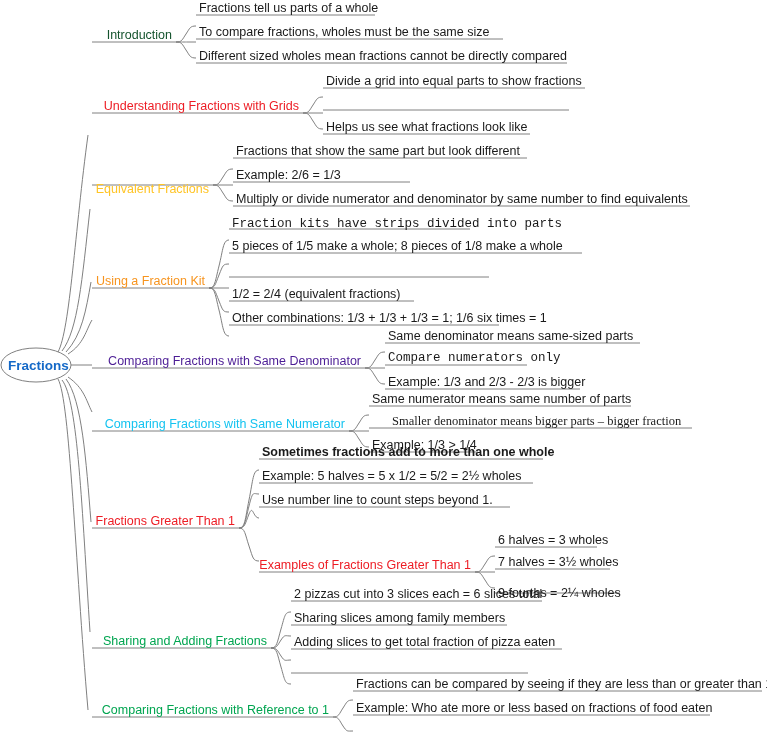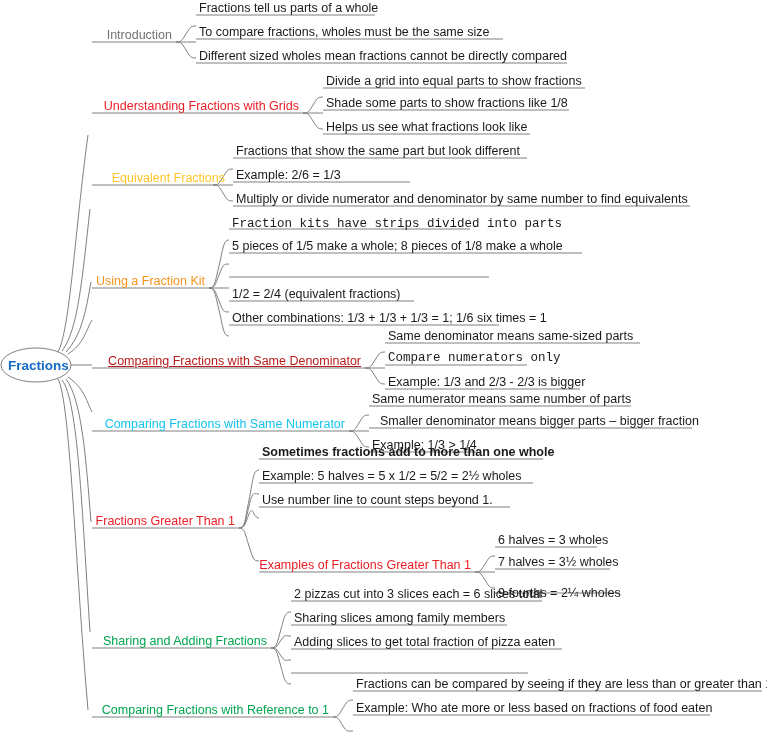--- a/index.html
+++ b/index.html
@@ -53,25 +53,25 @@
   }
   .branch {
     font-size: 12.5px;
     text-align: right;
   }
   .leaf {
     font-size: 12.5px;
     color: #1a1a1a;
     text-align: left;
   }
-  .c-blue   { color: #737373; }
+  .c-blue   { color: #14532d; }
   .c-red    { color: #ED1C24; }
   .c-yellow { color: #FFC425; }
   .c-orange { color: #F7941E; }
-  .c-gray   { color: #b91c1c; text-decoration: underline; }
+  .c-gray   { color: #4c1d95; }
   .c-cyan   { color: #14C3F0; }
   .c-green  { color: #00A550; }
 </style>
 </head>
 <body>
 
 <div id="map">
 
   <svg class="edges" viewBox="0 0 767 733" xmlns="http://www.w3.org/2000/svg">
 
@@ -175,42 +175,41 @@
 
   <div class="root-label" style="left:8px; top:358px; width:58px; text-align:center;">Fractions</div>
 
   <div class="node branch c-blue" style="left:0px; top:28px; width:172px;">Introduction</div>
   <div class="node leaf" style="left:199px; top:1px;">Fractions tell us parts of a whole</div>
   <div class="node leaf" style="left:199px; top:25px;">To compare fractions, wholes must be the same size</div>
   <div class="node leaf" style="left:199px; top:49px;">Different sized wholes mean fractions cannot be directly compared</div>
 
   <div class="node branch c-red" style="left:0px; top:99px; width:299px;">Understanding Fractions with Grids</div>
   <div class="node leaf" style="left:326px; top:74px;">Divide a grid into equal parts to show fractions</div>
-  <div class="node leaf" style="left:326px; top:96px;">Shade some parts to show fractions like 1/8</div>
   <div class="node leaf" style="left:326px; top:120px;">Helps us see what fractions look like</div>
 
-  <div class="node branch c-yellow" style="left:0px; top:171px; width:209px;margin-left:16px;">Equivalent Fractions</div>
+  <div class="node branch c-yellow" style="left:0px; top:182px; width:209px;">Equivalent Fractions</div>
   <div class="node leaf" style="left:236px; top:144px;">Fractions that show the same part but look different</div>
   <div class="node leaf" style="left:236px; top:168px;">Example: 2/6 = 1/3</div>
   <div class="node leaf" style="left:236px; top:192px;">Multiply or divide numerator and denominator by same number to find equivalents</div>
 
   <div class="node branch c-orange" style="left:0px; top:274px; width:205px;">Using a Fraction Kit</div>
   <div class="node leaf" style="left:232px; top:217px;font-family:Liberation Mono, monospace;">Fraction kits have strips divided into parts</div>
   <div class="node leaf" style="left:232px; top:239px;">5 pieces of 1/5 make a whole; 8 pieces of 1/8 make a whole</div>
   <div class="node leaf" style="left:232px; top:287px;">1/2 = 2/4 (equivalent fractions)</div>
   <div class="node leaf" style="left:232px; top:311px;">Other combinations: 1/3 + 1/3 + 1/3 = 1; 1/6 six times = 1</div>
 
   <div class="node branch c-gray" style="left:0px; top:354px; width:361px;">Comparing Fractions with Same Denominator</div>
   <div class="node leaf" style="left:388px; top:329px;">Same denominator means same-sized parts</div>
   <div class="node leaf" style="left:388px; top:351px;font-family:Liberation Mono, monospace;">Compare numerators only</div>
   <div class="node leaf" style="left:388px; top:375px;">Example: 1/3 and 2/3 - 2/3 is bigger</div>
 
   <div class="node branch c-cyan" style="left:0px; top:417px; width:345px;">Comparing Fractions with Same Numerator</div>
   <div class="node leaf" style="left:372px; top:392px;">Same numerator means same number of parts</div>
-  <div class="node leaf" style="left:380px; top:414px;">Smaller denominator means bigger parts – bigger fraction</div>
+  <div class="node leaf" style="left:392px; top:414px;font-family:Liberation Serif, serif;">Smaller denominator means bigger parts – bigger fraction</div>
   <div class="node leaf" style="left:372px; top:438px;">Example: 1/3 &gt; 1/4</div>
 
   <div class="node branch c-red" style="left:0px; top:514px; width:235px;">Fractions Greater Than 1</div>
   <div class="node leaf" style="left:262px; top:445px;font-weight:bold;">Sometimes fractions add to more than one whole</div>
   <div class="node leaf" style="left:262px; top:469px;">Example: 5 halves = 5 x 1/2 = 5/2 = 2½ wholes</div>
   <div class="node leaf" style="left:262px; top:493px;">Use number line to count steps beyond 1.</div>
 
   <div class="node branch c-red" style="left:250px; top:558px; width:221px;">Examples of Fractions Greater Than 1</div>
   <div class="node leaf" style="left:498px; top:533px;">6 halves = 3 wholes</div>
   <div class="node leaf" style="left:498px; top:555px;">7 halves = 3½ wholes</div>

